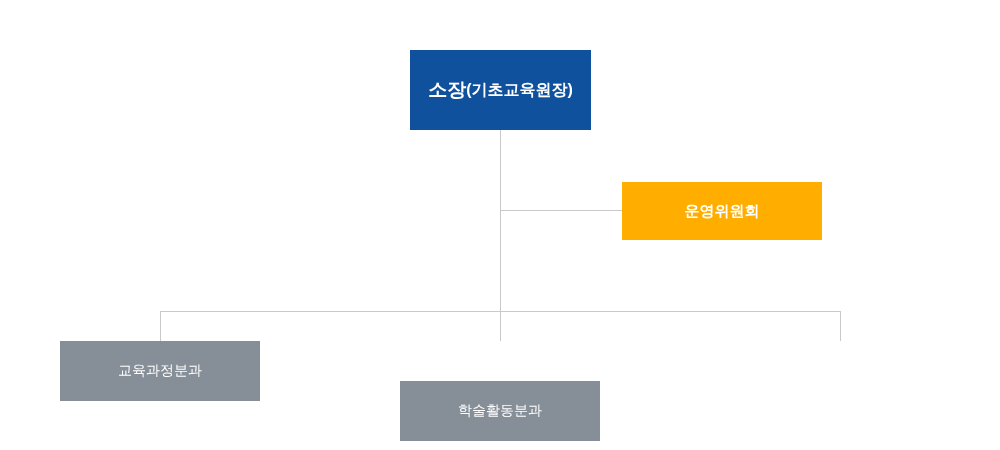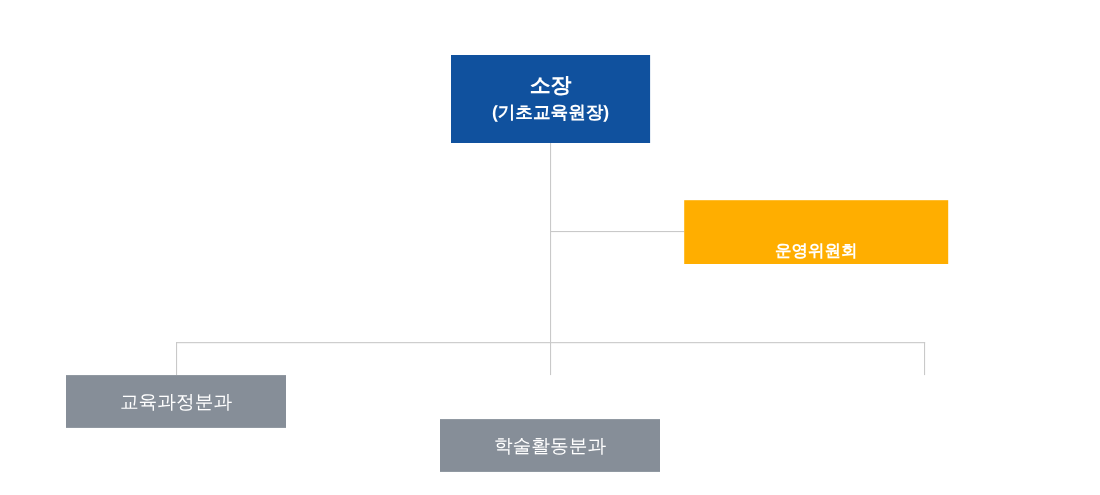--- a/index.html
+++ b/index.html
@@ -19,21 +19,21 @@
     position: absolute;
     background: #c9c9c9;
   }
   .line.v { width: 1px; }
   .line.h { height: 1px; }
 
   .box {
     position: absolute;
     box-sizing: border-box;
     display: flex;
-    flex-direction: column;
+    flex-direction: row;
     align-items: center;
     justify-content: center;
     text-align: center;
     color: #ffffff;
   }
   .box.root {
     left: 410px;
     top: 50px;
     width: 181px;
     height: 80px;
@@ -45,37 +45,36 @@
     line-height: 1.35;
   }
   .box.root .subtitle {
     font-size: 16px;
     font-weight: 600;
     line-height: 1.35;
   }
   .box.committee {
     left: 622px;
     top: 182px;
-    width: 240px;
+    width: 200px;
     height: 58px;
     background: #ffae00;
-    justify-content: flex-end;
   }
   .box.committee .c-title,
   .box.committee .c-subtitle {
     font-size: 15px;
     font-weight: 600;
     line-height: 1.45;
   }
   .box.dept {
     top: 341px;
     width: 200px;
-    height: 48px;
+    height: 60px;
     background: #868e98;
-    font-size: 17px;
+    font-size: 14px;
     font-weight: 500;
   }
   .box.dept1 { left: 60px; }
   .box.dept2 { left: 400px; margin-top: 40px; }
   .box.dept3 { left: 740px; }
 </style>
 </head>
 <body>
 
 <div class="canvas">

